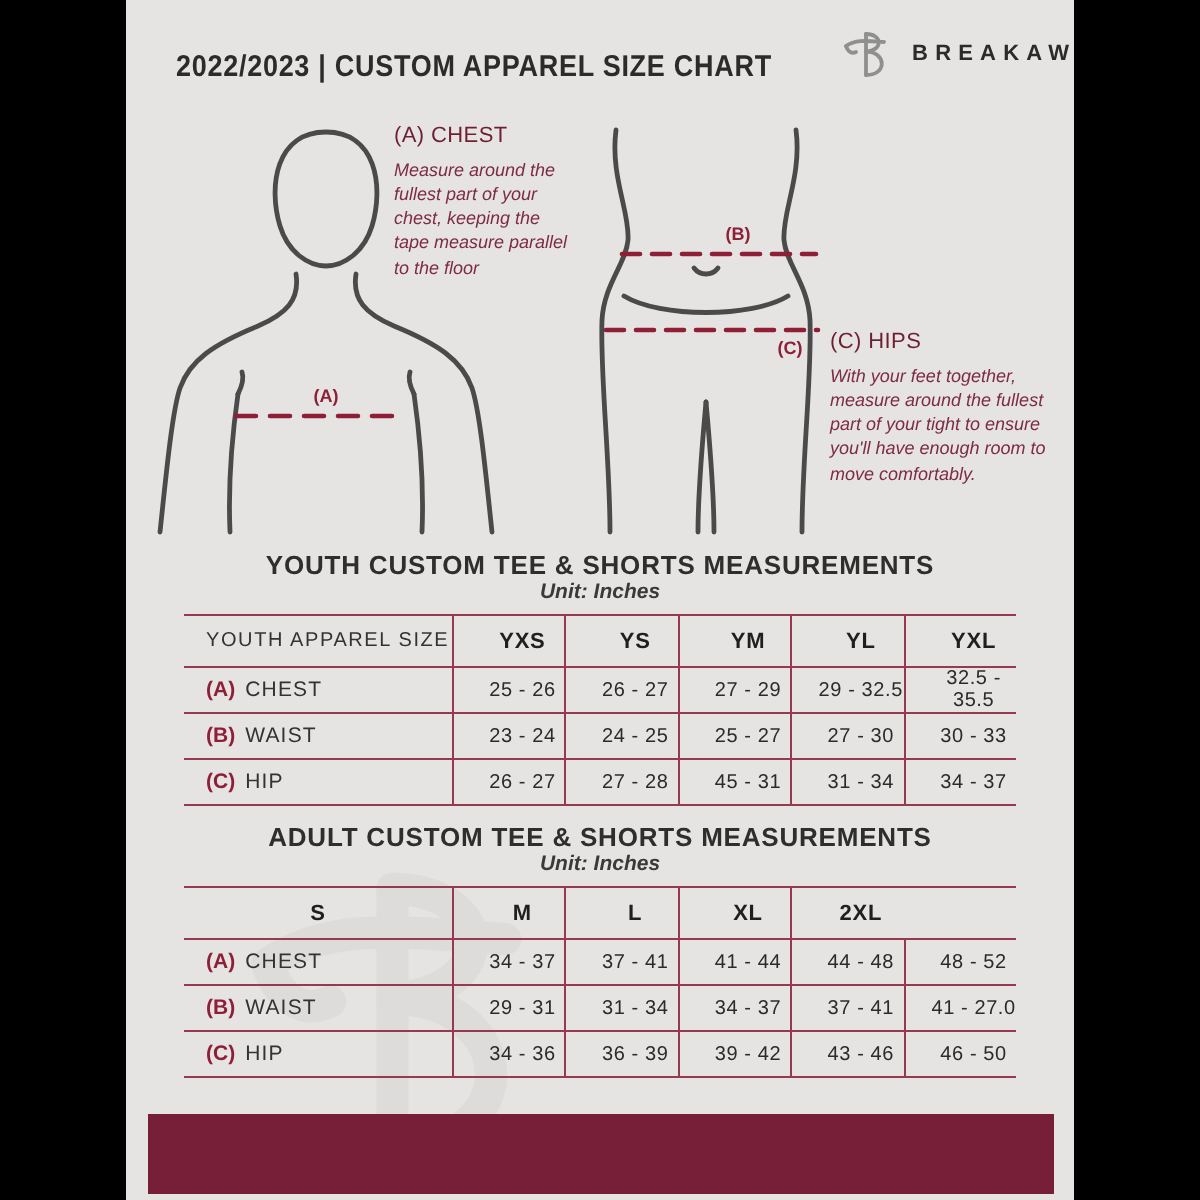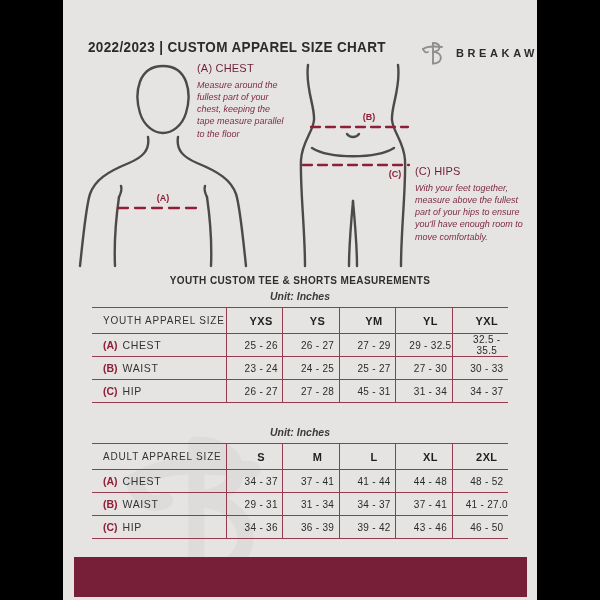--- a/index.html
+++ b/index.html
@@ -5,38 +5,38 @@
   html,body{margin:0;padding:0;}
   body{
     width:600px;height:600px;background:#000;position:relative;overflow:hidden;
     font-family:"Liberation Sans",sans-serif;
   }
   .page{
     position:absolute;left:63px;top:0;width:474px;height:600px;
     background:#e6e4e2;overflow:hidden;
   }
   
-  .hdr{position:absolute;top:38px;left:25px;right:24px;display:flex;justify-content:space-between;align-items:flex-start;}
+  .hdr{position:absolute;top:12px;left:25px;right:24px;display:flex;justify-content:space-between;align-items:flex-end;}
   .hdr-title{font-weight:bold;font-size:15px;color:#2b2b2b;letter-spacing:.4px;
     transform:scaleX(.9);transform-origin:left center;white-space:nowrap;}
   .brand{display:flex;align-items:center;gap:7px;}
   .brand-name{font-weight:bold;font-size:11px;letter-spacing:3.6px;color:#2b2b2b;}
   
   .fig{position:absolute;}
   .fig path,.fig line{fill:none;stroke-linecap:round;}
   .body-line{stroke:#4a4a4a;stroke-width:2.4px;}
   .dash-line{stroke:#8e1f37;stroke-width:2.3px;}
   .marker{position:absolute;font-size:9px;font-weight:bold;color:#8e1f37;transform:translateX(-50%);}
   
   .mblock{position:absolute;}
   .mtitle{font-size:11px;font-weight:normal;color:#6e1f35;margin:0 0 5px 0;letter-spacing:.2px;}
   .mtext{font-size:9px;font-style:italic;color:#7d2b47;line-height:1.35;margin:0;}
   
   .section-title{position:absolute;left:0;width:474px;text-align:center;
-    font-size:10px;font-weight:bold;color:#2e2e2e;letter-spacing:.4px;}
+    font-size:13px;font-weight:bold;color:#2e2e2e;letter-spacing:.4px;}
   .unit{position:absolute;left:0;width:474px;text-align:center;
     font-size:10.5px;font-style:italic;font-weight:bold;color:#3a3a3a;}
   .sizetable{position:absolute;left:29px;width:416px;border-top:1.4px solid #97394f;z-index:2;text-align:center;}
   .trow{display:grid;grid-template-columns:134px repeat(5,1fr);border-bottom:1.4px solid #97394f;}
   .tcell{display:flex;align-items:center;justify-content:center;height:22px;}
   .thead .tcell{height:25px;}
   .tcell + .tcell{border-left:1.4px solid #97394f;padding-left:13px;}
   .tlabel{justify-content:flex-start;padding-left:11px;}
   .colhead0{font-size:10px;color:#333;letter-spacing:.8px;}
   .colhead{font-size:11px;font-weight:bold;color:#1f1f1f;letter-spacing:.4px;}
@@ -92,21 +92,21 @@
   </svg>
   <span class="marker" style="left:306px;top:112px;">(B)</span>
   <span class="marker" style="left:332px;top:169px;">(C)</span>
 
   <div class="mblock" style="left:134px;top:62px;width:90px;">
     <p class="mtitle">(A) CHEST</p>
     <p class="mtext">Measure around the fullest part of your chest, keeping the tape measure parallel to the floor</p>
   </div>
   <div class="mblock" style="left:352px;top:165px;width:118px;">
     <p class="mtitle">(C) HIPS</p>
-    <p class="mtext">With your feet together, measure above the fullest part of your hips to ensure you'll have enough room to move comfortably.</p>
+    <p class="mtext">With your feet together, measure around the fullest part of your tight to ensure you'll have enough room to move comfortably.</p>
   </div>
 
   <svg class="watermark" width="175" height="190" viewBox="0 0 28 30">
     <g fill="none" stroke="#d9d7d4" stroke-width="2.6" stroke-linecap="round">
       <path d="M3,11 C4,14 6,15 8,14"></path>
       <path d="M3,11 C8,7.5 14,8.5 22,9"></path>
       <path d="M13,5 L13,25.5"></path>
       <path d="M13,5 C21,5 22,13 13,13.8"></path>
       <path d="M13,13.8 C23,13.8 24,25.5 13,25.5"></path>
     </g>
@@ -152,25 +152,25 @@
         <span class="rname">HIP</span>
       </div>
       <div class="tcell tval">26 - 27</div>
       <div class="tcell tval">27 - 28</div>
       <div class="tcell tval">45 - 31</div>
       <div class="tcell tval">31 - 34</div>
       <div class="tcell tval">34 - 37</div>
     </div>
   </div>
 
+  <div class="section-title" style="top:411px;">ADULT CUSTOM TEE &amp; SHORTS MEASUREMENTS</div>
   <div class="unit" style="top:426px;">Unit: Inches</div>
 
   <div class="sizetable" style="top:443px;">
     <div class="trow thead">
-      <div class="tcell tlabel colhead0">ADULT APPAREL SIZE</div>
       <div class="tcell colhead">S</div>
       <div class="tcell colhead">M</div>
       <div class="tcell colhead">L</div>
       <div class="tcell colhead">XL</div>
       <div class="tcell colhead">2XL</div>
     </div>
     <div class="trow">
       <div class="tcell tlabel">
         <span class="rkey">(A)</span>
         <span class="rname">CHEST</span>

